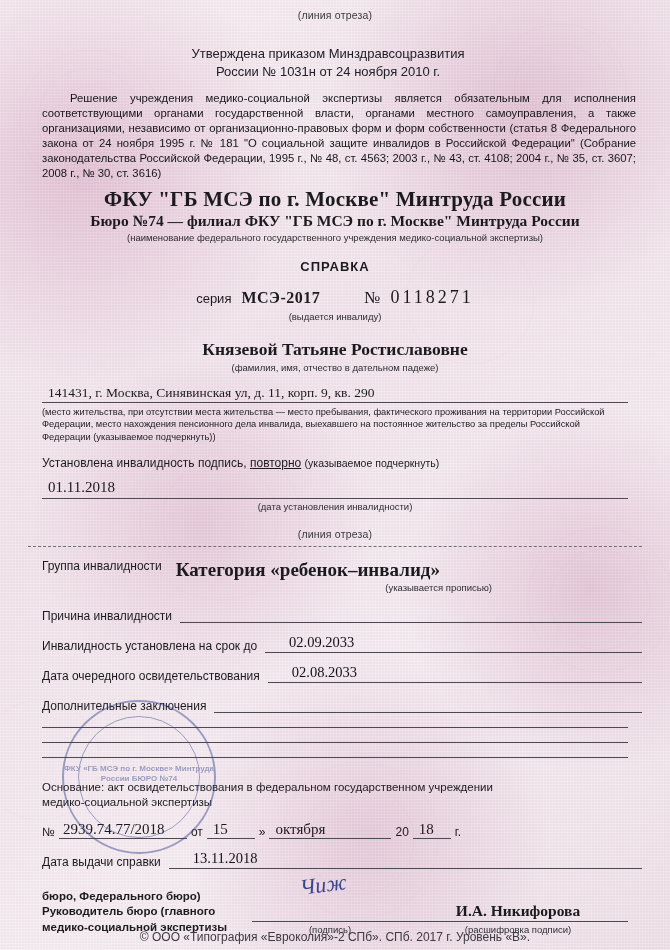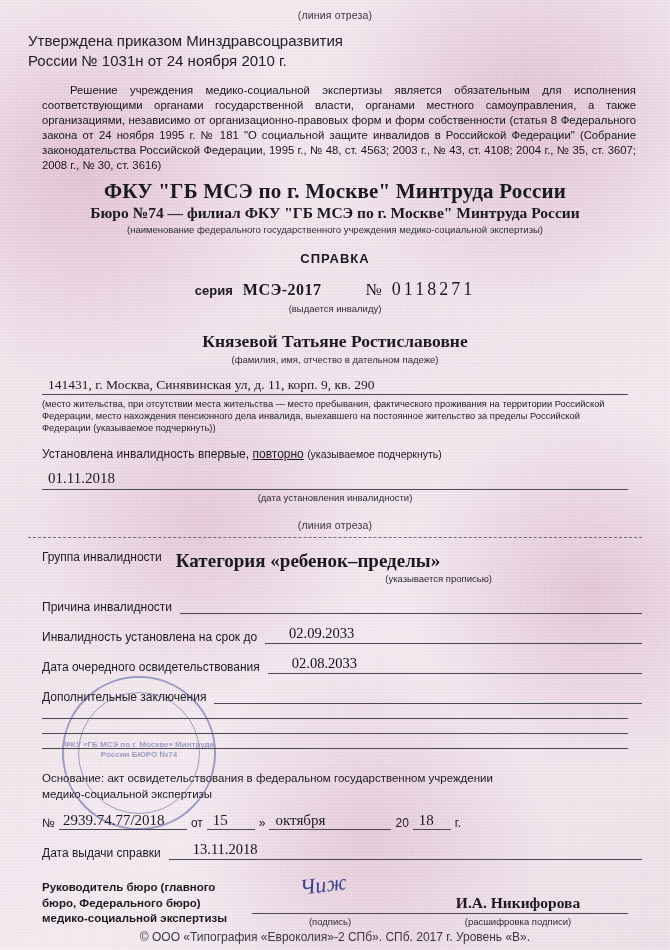--- a/index.html
+++ b/index.html
@@ -48,24 +48,24 @@
   }
   .cut-line {
     text-align: center;
     font-size: 10.5px;
     color: #3a3a40;
     letter-spacing: 0.2px;
   }
   .cut-line-top { padding-top: 9px; }
 
   .approved {
-    text-align: left;
-    font-size: 15px;
+    text-align: center;
+    font-size: 13px;
     line-height: 1.35;
-    margin-top: 10px;
+    margin-top: 24px;
     color: #20202a;
     padding-right: 14px;
   }
   .intro {
     margin-top: 11px;
     font-size: 11.3px;
     line-height: 1.33;
     text-align: justify;
     color: #16161c;
     padding: 0 6px 0 14px;
@@ -100,21 +100,21 @@
     margin-top: 16px;
   }
   .series-row {
     display: flex;
     align-items: baseline;
     justify-content: center;
     margin-top: 13px;
     gap: 10px;
   }
   .series-label {
-    font-weight: bold;
+    font-weight: normal;
     font-size: 13px;
   }
   .series-value {
     font-family: "Liberation Serif", serif;
     font-weight: bold;
     font-size: 16px;
     letter-spacing: 0.5px;
   }
   .num-sign {
     font-family: "Liberation Serif", serif;
@@ -328,21 +328,21 @@
     bottom: 6px;
     left: 0;
     right: 0;
     text-align: center;
     font-size: 12px;
     color: #3a3a42;
   }
   .stamp {
     position: absolute;
     left: 62px;
-    top: 676px;
+    top: 700px;
     width: 150px;
     height: 150px;
     border: 2px solid #2f3f8f;
     border-radius: 50%;
     opacity: 0.45;
     color: #2f3f8f;
     pointer-events: none;
   }
   .stamp::before {
     content: "";
@@ -432,37 +432,37 @@
     <div class="fio">Князевой Татьяне Ростиславовне</div>
     <div class="fio-caption">(фамилия, имя, отчество в дательном падеже)</div>
 
 
     <div class="addr-line">
       <span class="addr-value">141431, г. Москва, Синявинская ул, д. 11, корп. 9, кв. 290</span>
     </div>
     <div class="small-note">(место жительства, при отсутствии места жительства — место пребывания, фактического проживания на территории Российской Федерации, место нахождения пенсионного дела инвалида, выехавшего на постоянное жительство за пределы Российской Федерации (указываемое подчеркнуть))</div>
 
     <div class="established">
-      <span>Установлена инвалидность впервые,</span>
+      <span>Установлена инвалидность подпись,</span>
       <span class="u">повторно</span>
       <span class="hint">(указываемое подчеркнуть)</span>
     </div>
 
     <div class="date-established">
       <span class="val">01.11.2018</span>
     </div>
     <div class="rule-full"></div>
     <div class="caption center-note">(дата установления инвалидности)</div>
 
     <div class="cut-line cut-line-mid">(линия отреза)</div>
     <div class="divider-dash"></div>
 
     <div class="category-row">
       <span class="field-label">Группа инвалидности</span>
-      <span class="category-title">Категория «ребенок–пределы»</span>
+      <span class="category-title">Категория «ребенок–инвалид»</span>
     </div>
     <div class="cat-caption">(указывается прописью)</div>
 
     <div class="field-row">
       <span class="field-label">Причина инвалидности</span>
       <span class="field-fill">
         <span class="hw"></span>
       </span>
     </div>
 
@@ -510,22 +510,22 @@
 
     <div class="field-row">
       <span class="field-label">Дата выдачи справки</span>
       <span class="field-fill">
         <span class="hw">13.11.2018</span>
       </span>
     </div>
 
     <div class="signatories">
       <div class="sig-left">
+        <div>бюро, Федерального бюро)</div>
         <div>Руководитель бюро (главного</div>
-        <div>бюро, Федерального бюро)</div>
         <div>медико-социальной экспертизы</div>
       </div>
       <div class="sig-mid">
         <div class="line"></div>
         <div class="cap">(подпись)</div>
       </div>
       <div class="sig-right">
         <div class="name">И.А. Никифорова</div>
         <div class="cap">(расшифровка подписи)</div>
       </div>

